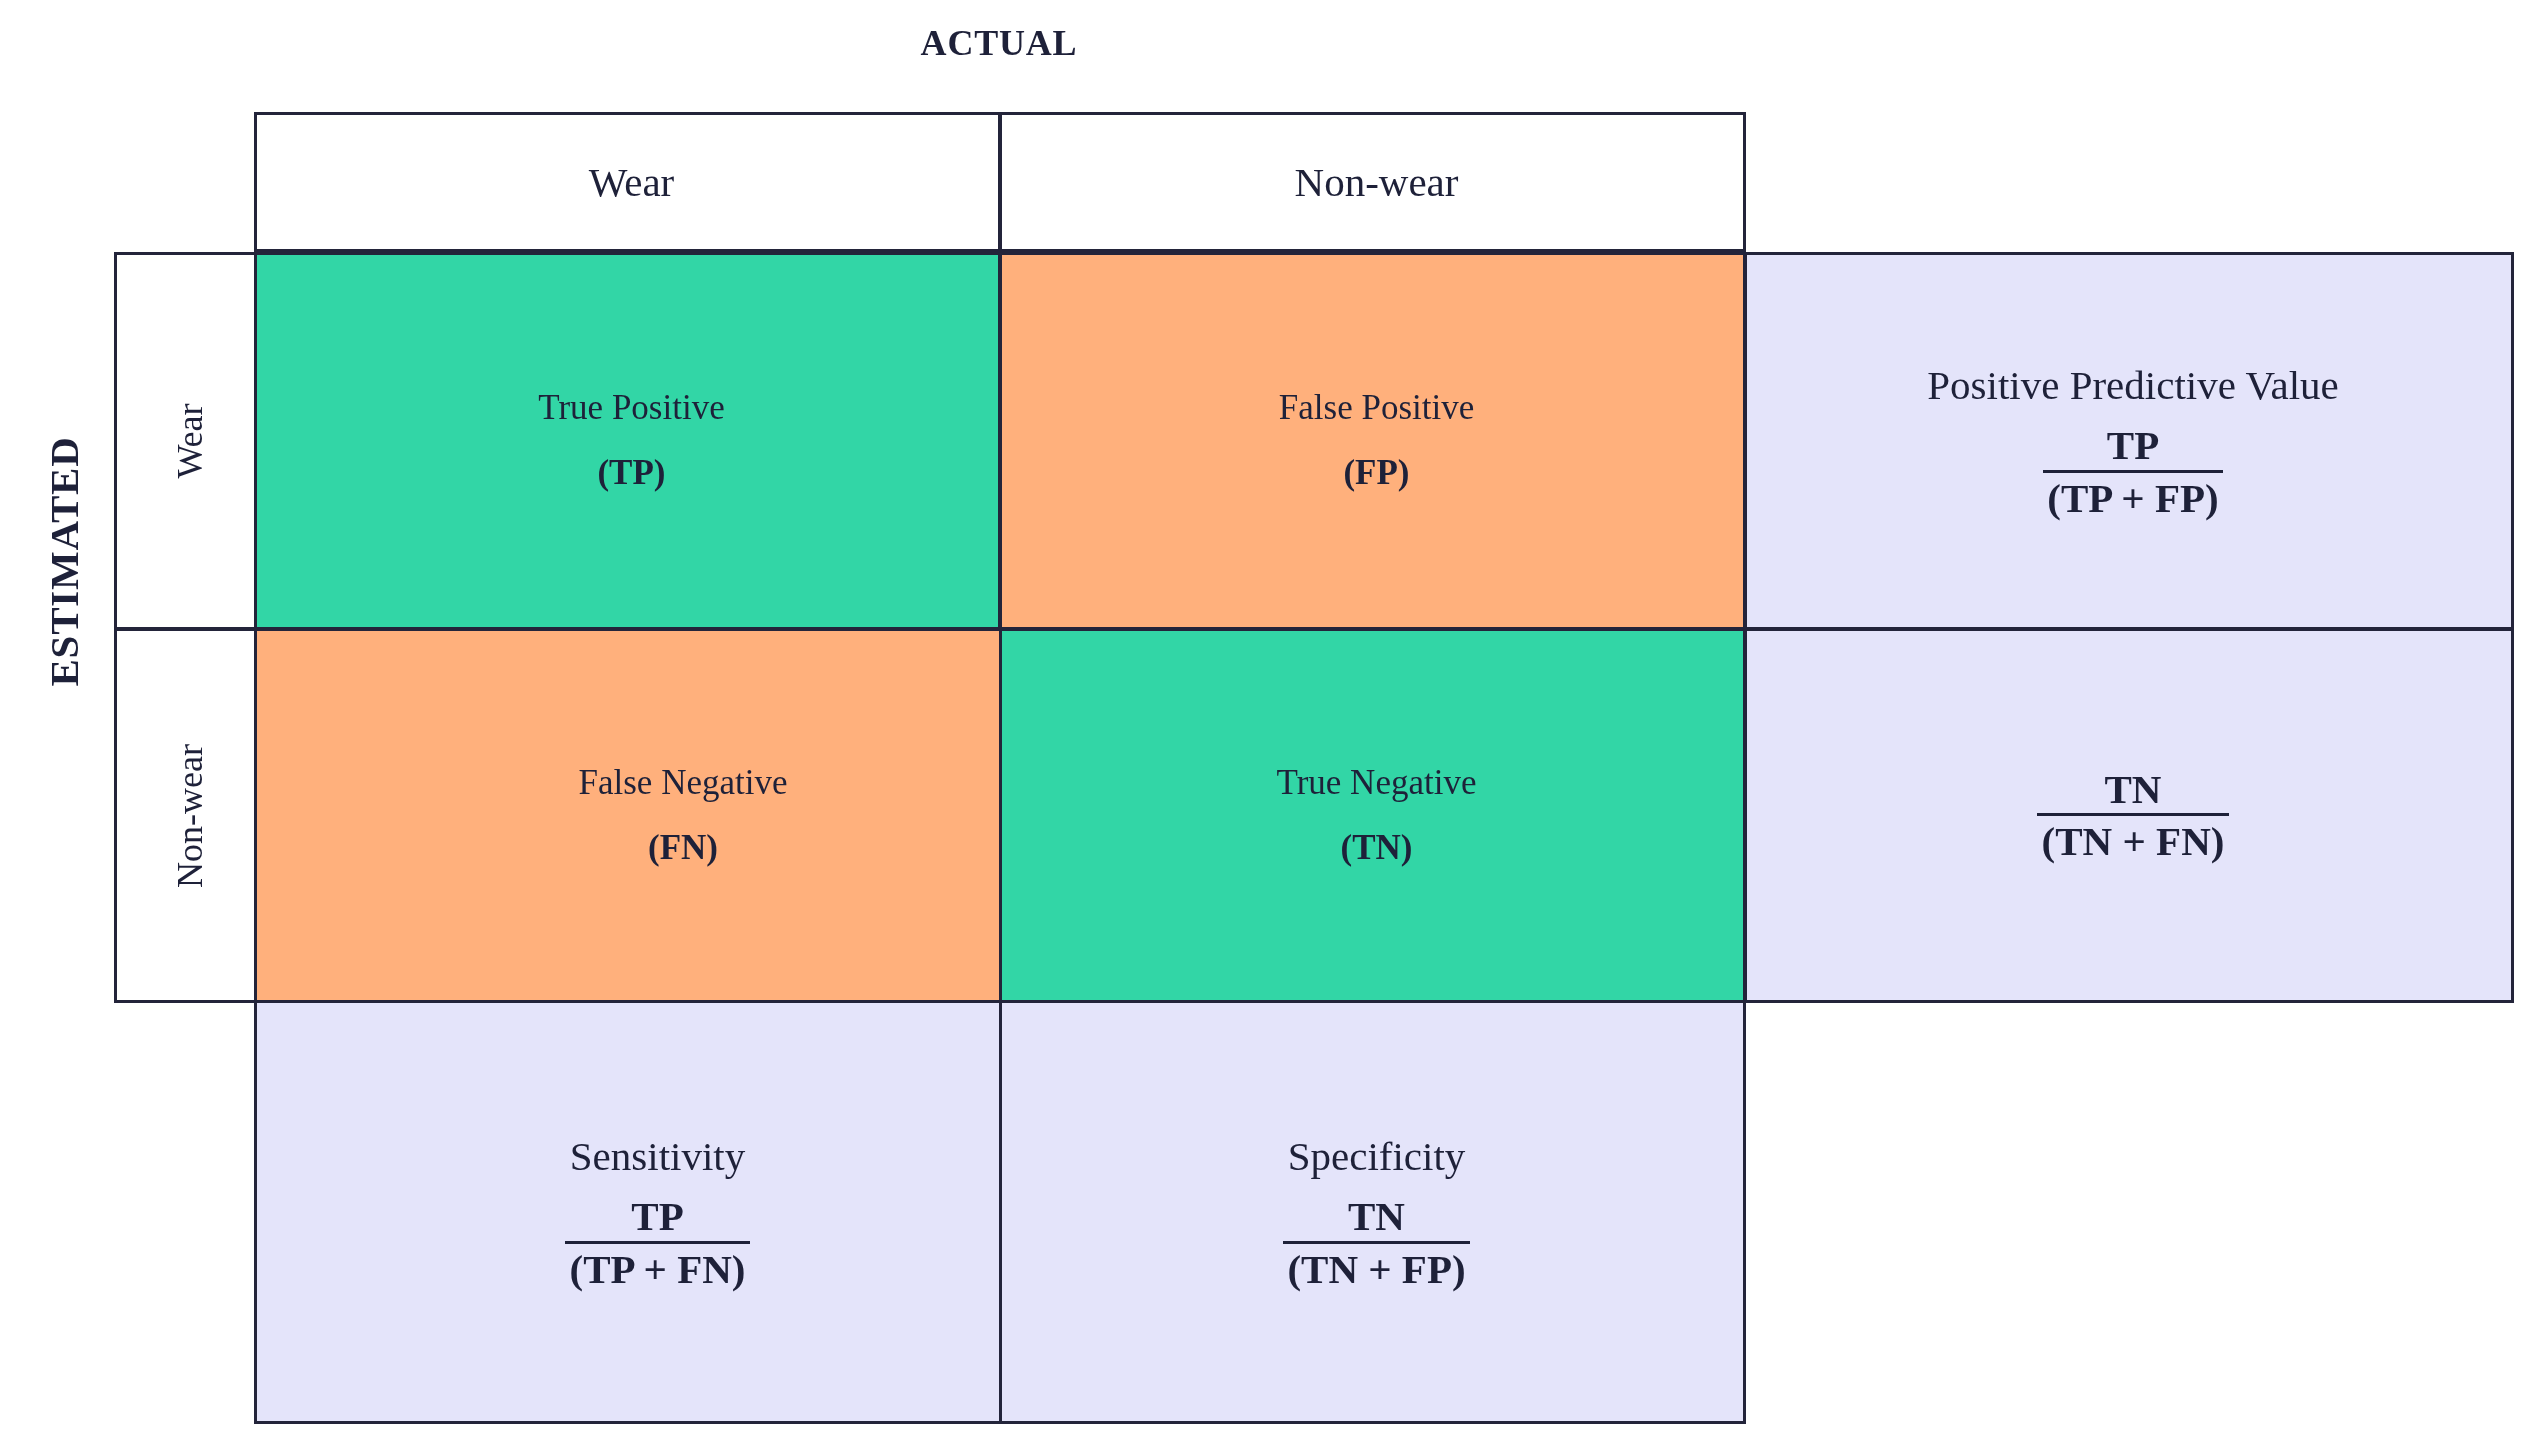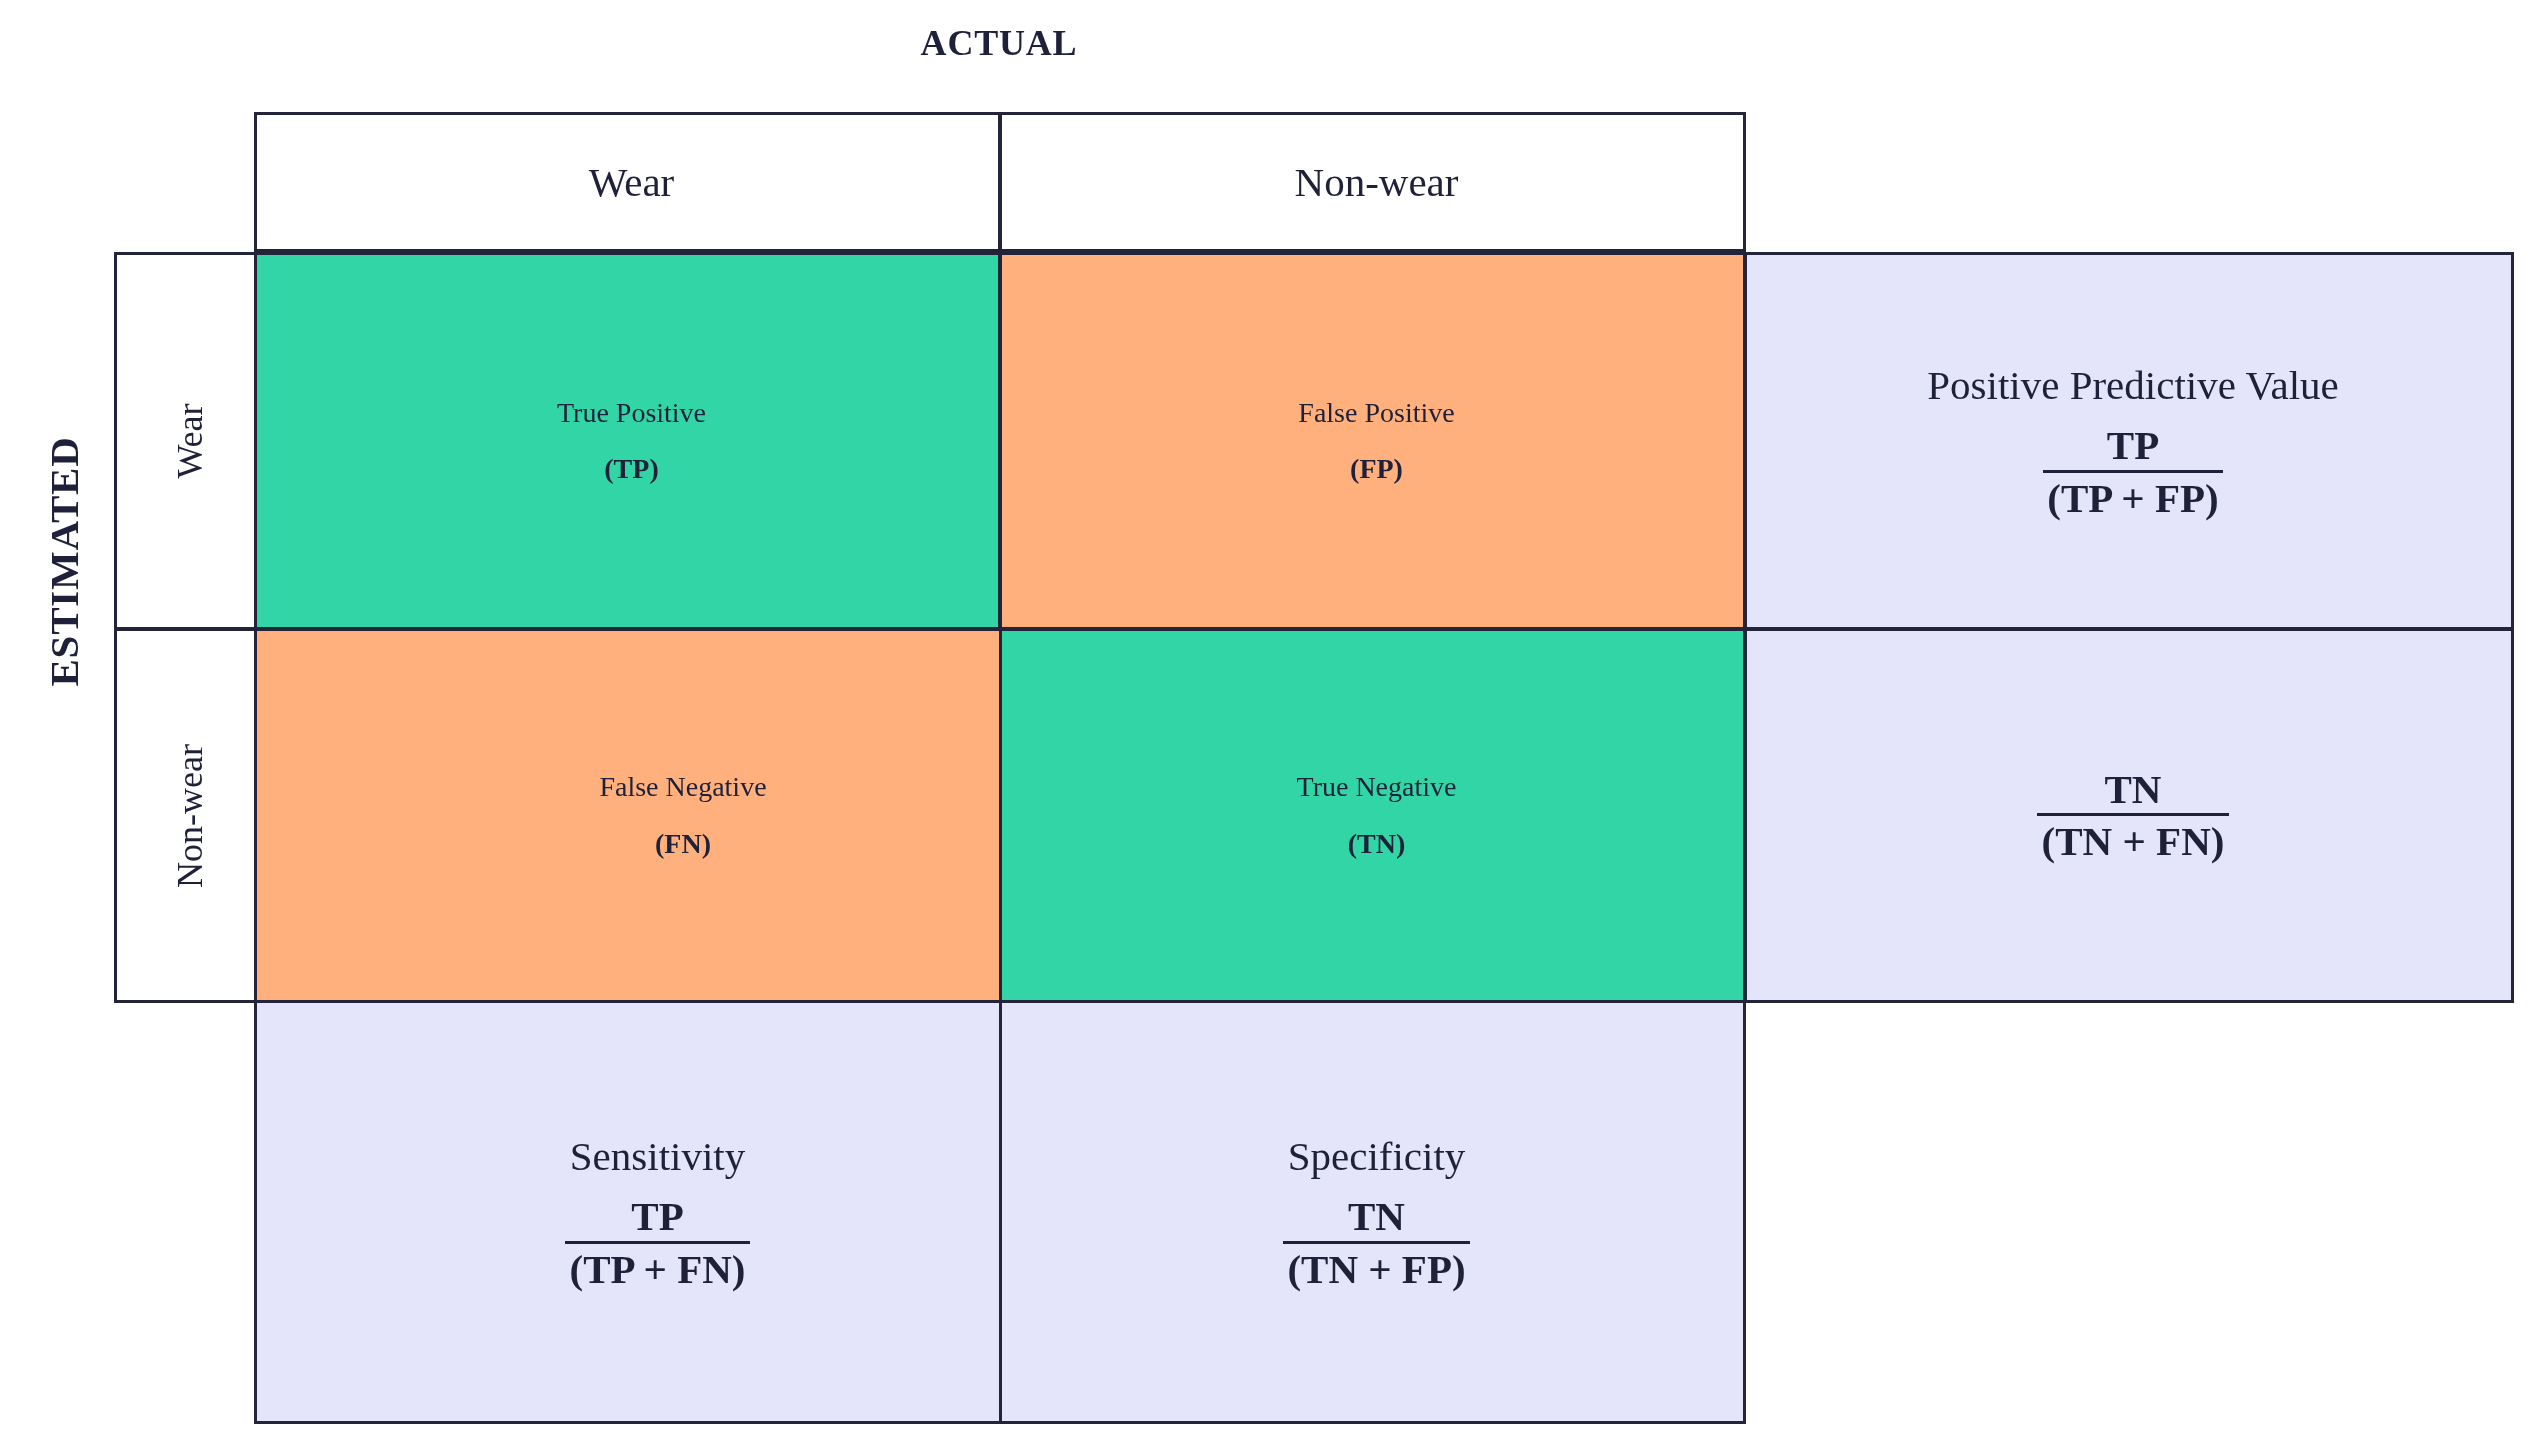--- a/index.html
+++ b/index.html
@@ -87,21 +87,21 @@
   }
   .row-head span {
     transform: rotate(-90deg);
     white-space: nowrap;
     display: block;
   }
   #row-head-wear    { left: 114px; top: 252px; width: 143px; height: 378px; }
   #row-head-nonwear { left: 114px; top: 628px; width: 143px; height: 375px; }
 
   
-  .quad { font-size: 28px; line-height: 1.22; }
+  .quad { font-size: 35px; line-height: 1.22; }
   .quad .lbl  { font-weight: normal; }
   .quad .abbr { font-weight: bold; margin-top: 22px; }
 
   #cell-tp { left: 254px;  top: 252px; width: 747px; height: 378px; background: #32d6a6; }
   #cell-fp { left: 999px; top: 252px; width: 747px; height: 378px; background: #ffb07c; }
   #cell-fn { left: 254px;  top: 628px; width: 850px; height: 375px; background: #ffb07c; }
   #cell-tn { left: 999px; top: 628px; width: 747px; height: 375px; background: #32d6a6; }
 
   
   .metric { background: #e4e4fa; font-size: 41px; }

